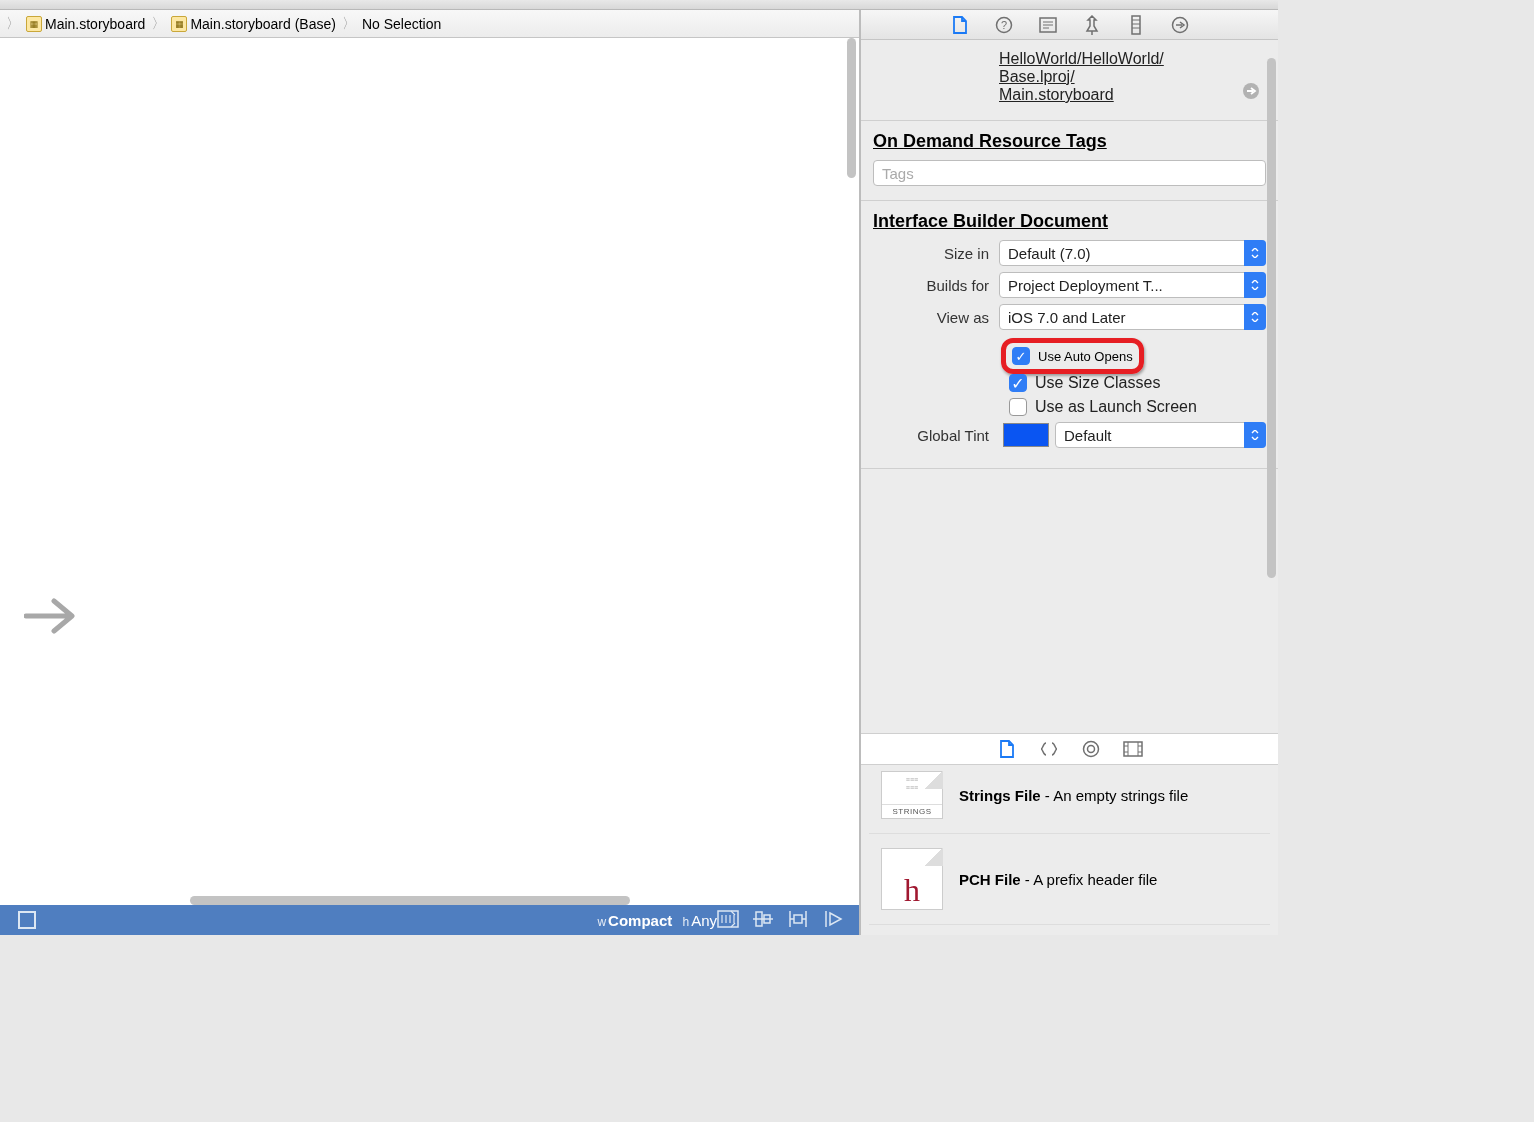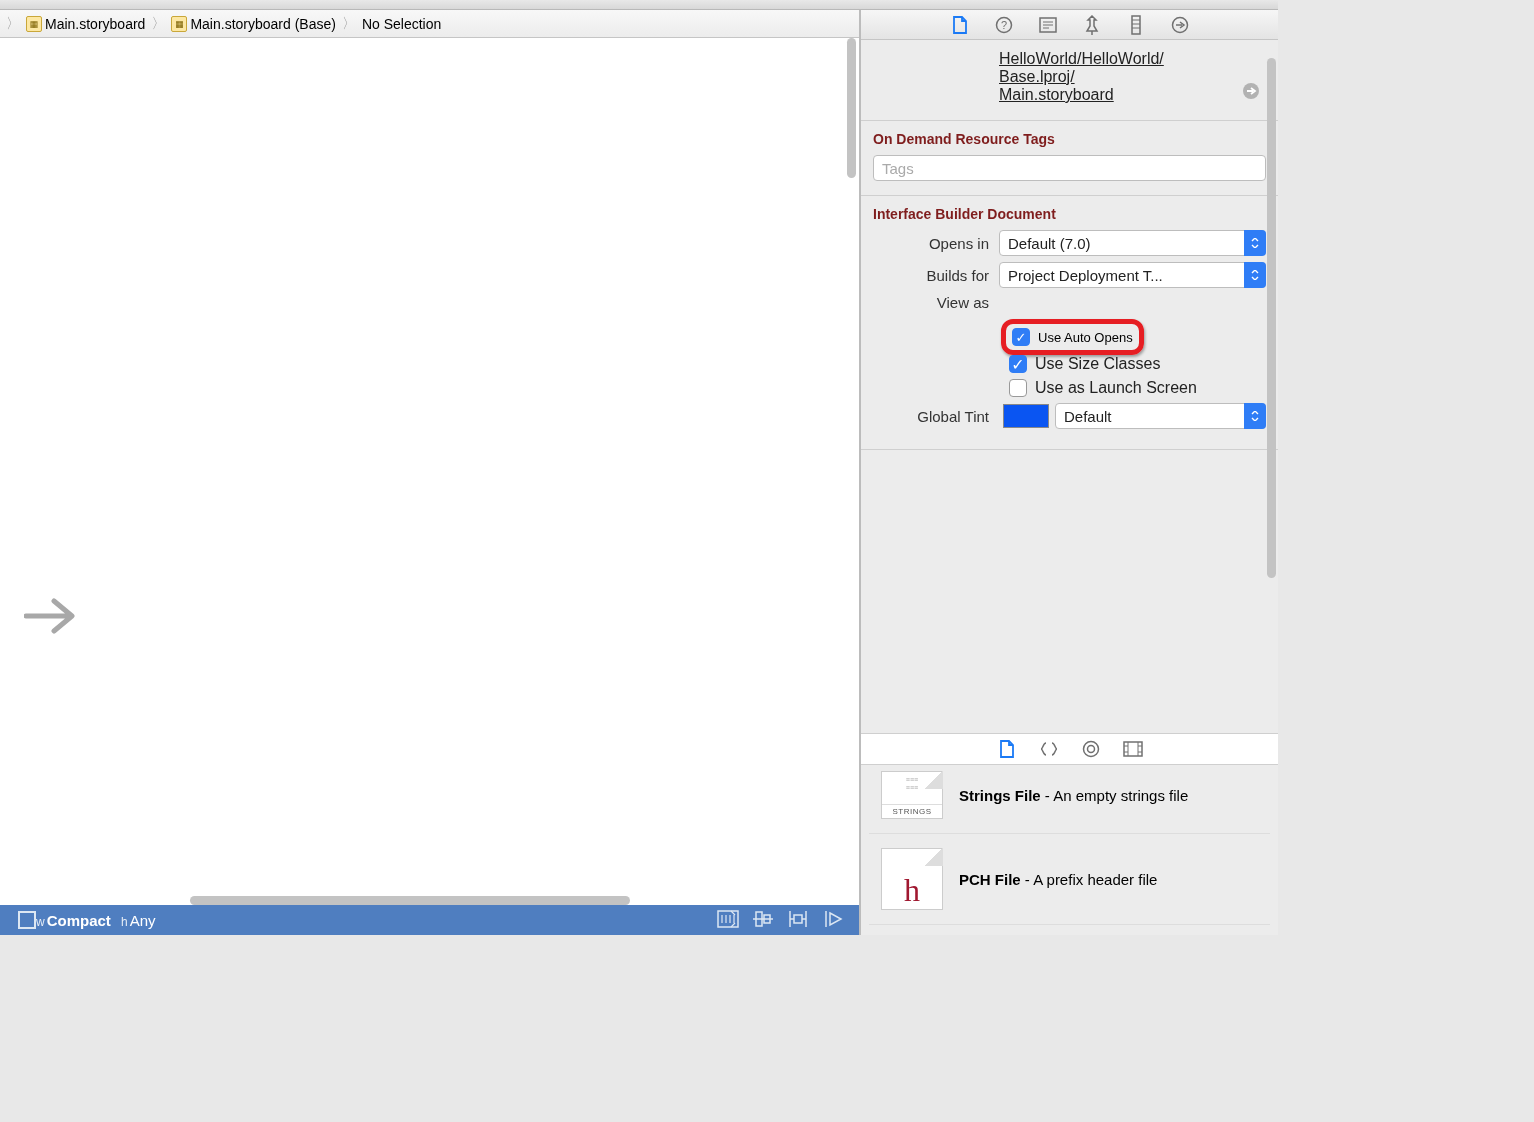--- a/index.html
+++ b/index.html
@@ -135,21 +135,21 @@
   display: flex;
   align-items: center;
   color: #fff;
   font-size: 15px;
 }
 .sq-btn {
   width: 18px; height: 18px;
   border: 2px solid #dce7f3;
   margin-left: 18px;
 }
-.size-class-center { flex: 1; text-align: left; }
+.size-class-center { flex: 1; text-align: right; }
 .size-class-center .w { font-size: 12px; opacity: 0.85; margin-right: 2px; }
 .size-class-center .bold { font-weight: 600; }
 .size-class-center .h { font-size: 12px; opacity: 0.85; margin: 0 2px 0 6px; }
 .constraint-tools {
   display: flex;
   gap: 14px;
   padding-right: 14px;
 }
 .constraint-tools .ct { color: #dce7f3; }
 .inspector-pane {
@@ -187,24 +187,25 @@
   position: absolute;
   right: 18px;
   bottom: 16px;
   color: #9a9a9a;
 }
 .insp-section {
   padding: 10px 12px 14px;
   border-bottom: 1px solid #cfcfcf;
 }
 .insp-section-title {
-  font-size: 14px;
+  font-size: 18px;
   font-weight: 600;
-  color: #7f1d1d;
+  color: #000000;
   margin-bottom: 8px;
+  text-decoration: underline;
 }
 .tags-input {
   width: 100%;
   height: 26px;
   border: 1px solid #bdbdbd;
   border-radius: 4px;
   background: #fff;
   padding: 8px 8px;
   font-size: 15px;
   color: #444;
@@ -467,21 +468,21 @@
 
         <div class="insp-section">
           <div class="insp-section-title">On Demand Resource Tags</div>
           <input class="tags-input" placeholder="Tags" style="">
         </div>
 
         <div class="insp-section" style="border-bottom:1px solid #cfcfcf;">
           <div class="insp-section-title">Interface Builder Document</div>
 
           <div class="form-row">
-            <div class="form-label">Opens in</div>
+            <div class="form-label">Size in</div>
             <div class="select-wrap">
               <select class="mac-select"><option>Default (7.0)</option></select>
               <div class="select-caret">
                   <svg width="8" height="10" viewBox="0 0 8 10">
                     <path d="M1 3 L4 0 L7 3 M1 7 L4 10 L7 7" stroke="#fff" stroke-width="1.4" fill="none"></path>
                   </svg>
                 </div>
             </div>
           </div>
 
@@ -492,20 +493,28 @@
               <div class="select-caret">
                   <svg width="8" height="10" viewBox="0 0 8 10">
                     <path d="M1 3 L4 0 L7 3 M1 7 L4 10 L7 7" stroke="#fff" stroke-width="1.4" fill="none"></path>
                   </svg>
                 </div>
             </div>
           </div>
 
           <div class="form-row">
             <div class="form-label">View as</div>
+            <div class="select-wrap">
+              <select class="mac-select"><option>iOS 7.0 and Later</option></select>
+              <div class="select-caret">
+                  <svg width="8" height="10" viewBox="0 0 8 10">
+                    <path d="M1 3 L4 0 L7 3 M1 7 L4 10 L7 7" stroke="#fff" stroke-width="1.4" fill="none"></path>
+                  </svg>
+                </div>
+            </div>
           </div>
 
           <div style="margin:8px 0 2px 0;">
             <div class="highlight-box">
               <span class="mac-checkbox checked">✓</span>
               <span>Use Auto Opens</span>
             </div>
           </div>
 
           <div class="checkbox-row" style="margin-top:-2px;">

